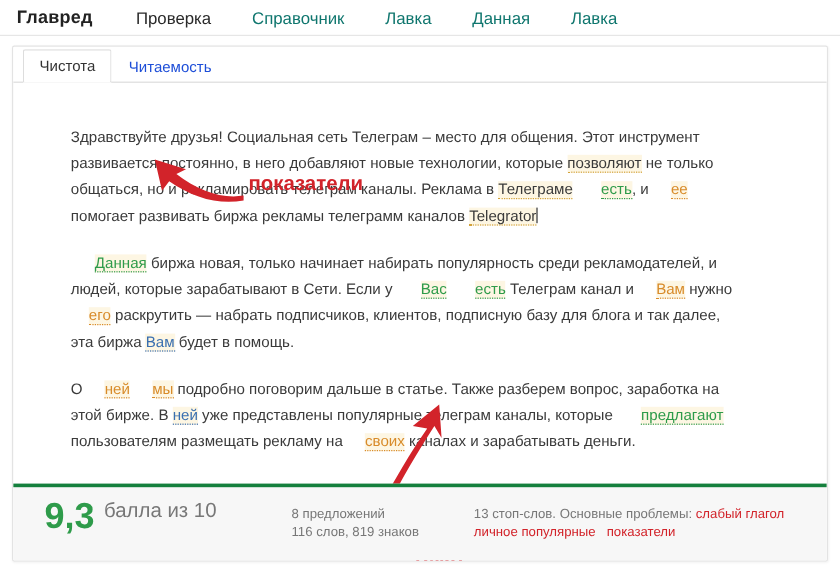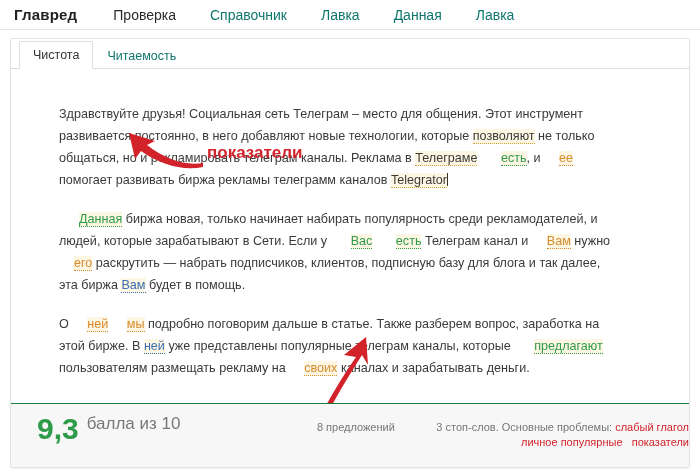--- a/index.html
+++ b/index.html
@@ -66,21 +66,21 @@
     align-items: flex-end;
     height: 30px;
     padding-left: 8px;
     border-bottom: 1px solid #dddddd;
     background: #ffffff;
     box-sizing: border-box;
   }
   .tab {
     font-size: 12.5px;
     padding: 6px 13px 6px 13px;
-    color: #0f766e;
+    color: #1d4ed8;
     cursor: pointer;
     border: 1px solid transparent;
     border-bottom: none;
     position: relative;
     top: 1px;
     background: transparent;
   }
   .tab.active {
     color: #333333;
     background: #ffffff;
@@ -145,21 +145,21 @@
   }
 
   
   .footer {
     position: absolute;
     left: 0;
     right: 0;
     bottom: 0;
     height: 64px;
     background: #f7f7f7;
-    border-top: 1px solid #15803d;
+    border-top: 3px solid #15803d;
     display: flex;
     align-items: flex-start;
     padding: 10px 0 0 26px;
     box-sizing: border-box;
   }
   .score-block {
     display: flex;
     align-items: flex-start;
     width: 210px;
   }
@@ -176,21 +176,20 @@
   .score-line {
     font-size: 17px;
     color: #777777;
     line-height: 14px;
   }
   .stat-col {
     font-size: 11px;
     color: #777777;
     line-height: 15px;
     padding-top: 6px;
-    text-align: right;
   }
   .stat-col.c2 { width: 155px; }
   .stat-col.c3 { width: 300px; }
   .stat-red { color: #d2232a; }
 </style>
 </head>
 <body>
 
 <div class="topnav">
   <div class="brand">Главред</div>
@@ -235,20 +234,21 @@
 
   <div class="footer">
     <div class="score-block">
       <div class="score-num">9,3</div>
       <div class="score-lines">
         <div class="score-line">балла из 10</div>
       </div>
     </div>
     <div class="stat-col c2">
       <div>8 предложений</div>
+      <div>116 слов, 819 знаков</div>
     </div>
     <div class="stat-col c3">
-      <div><span>3 стоп-слов. Основные проблемы: </span><span class="stat-red">слабый глагол</span></div>
+      <div><span>13 стоп-слов. Основные проблемы: </span><span class="stat-red">слабый глагол</span></div>
       <div><span class="stat-red">личное популярные</span>&nbsp;&nbsp; <span class="stat-red">показатели</span></div>
     </div>
   </div>
 
 </div>
 
 </body></html>

